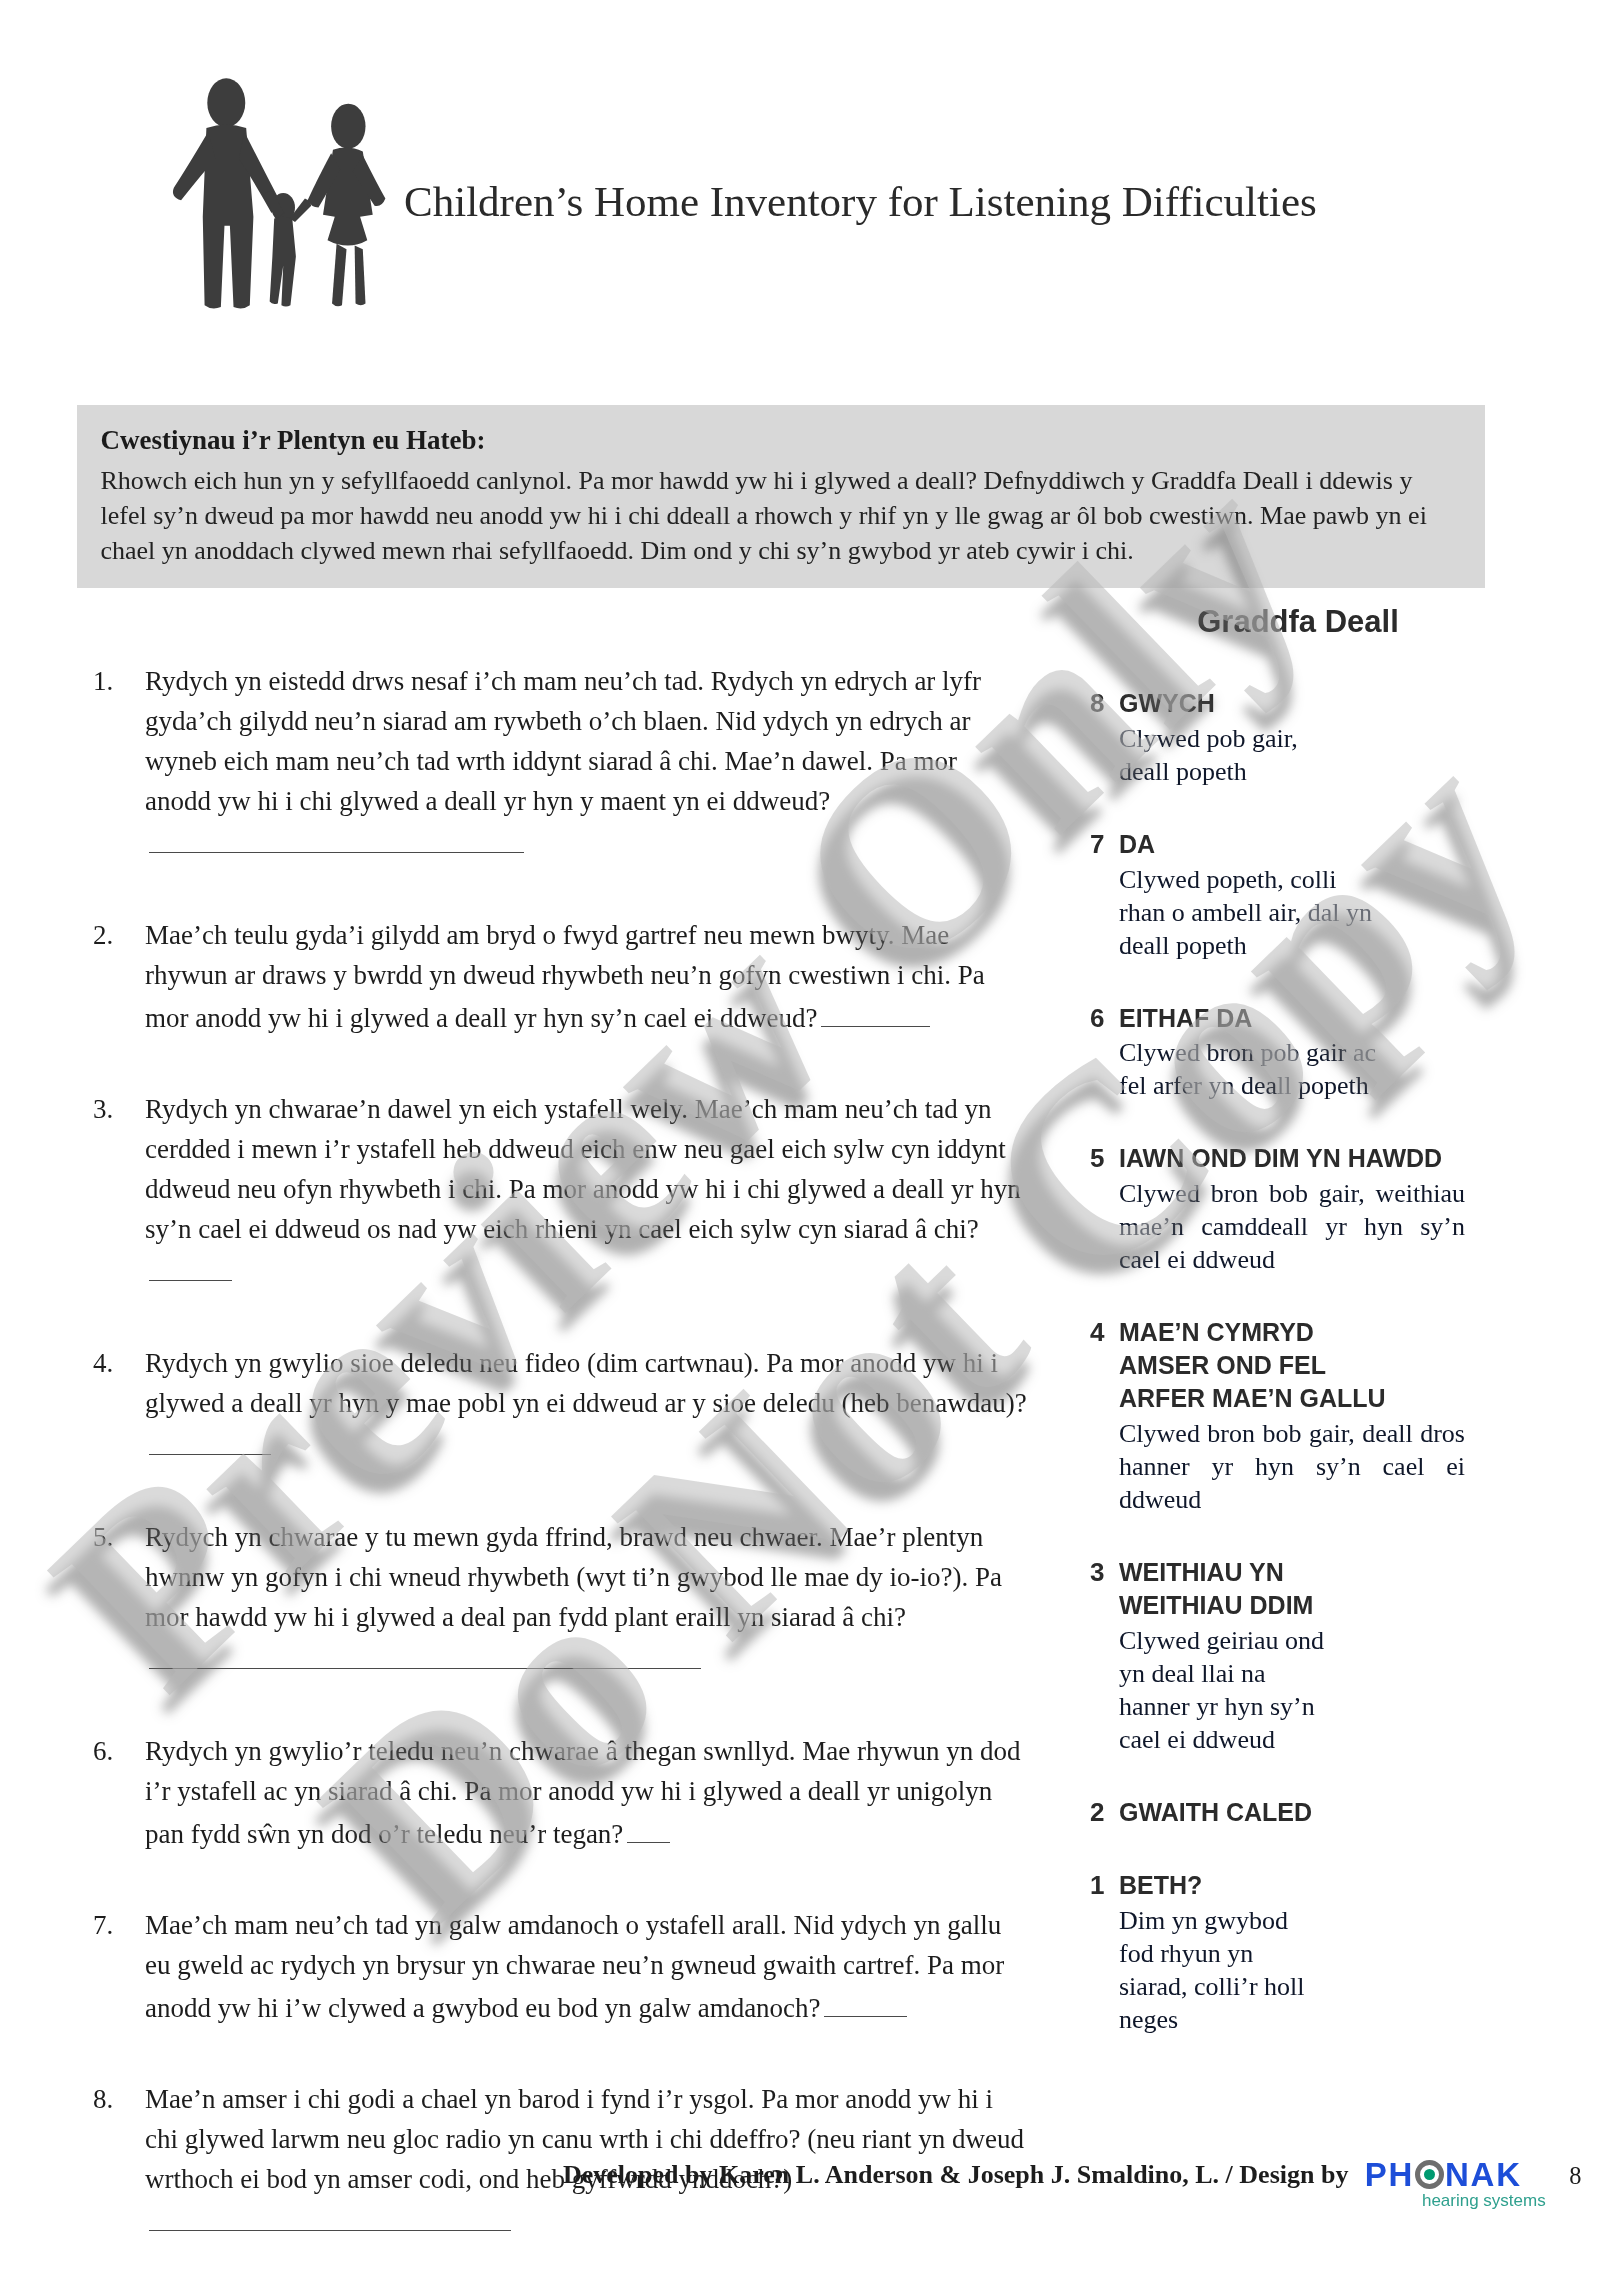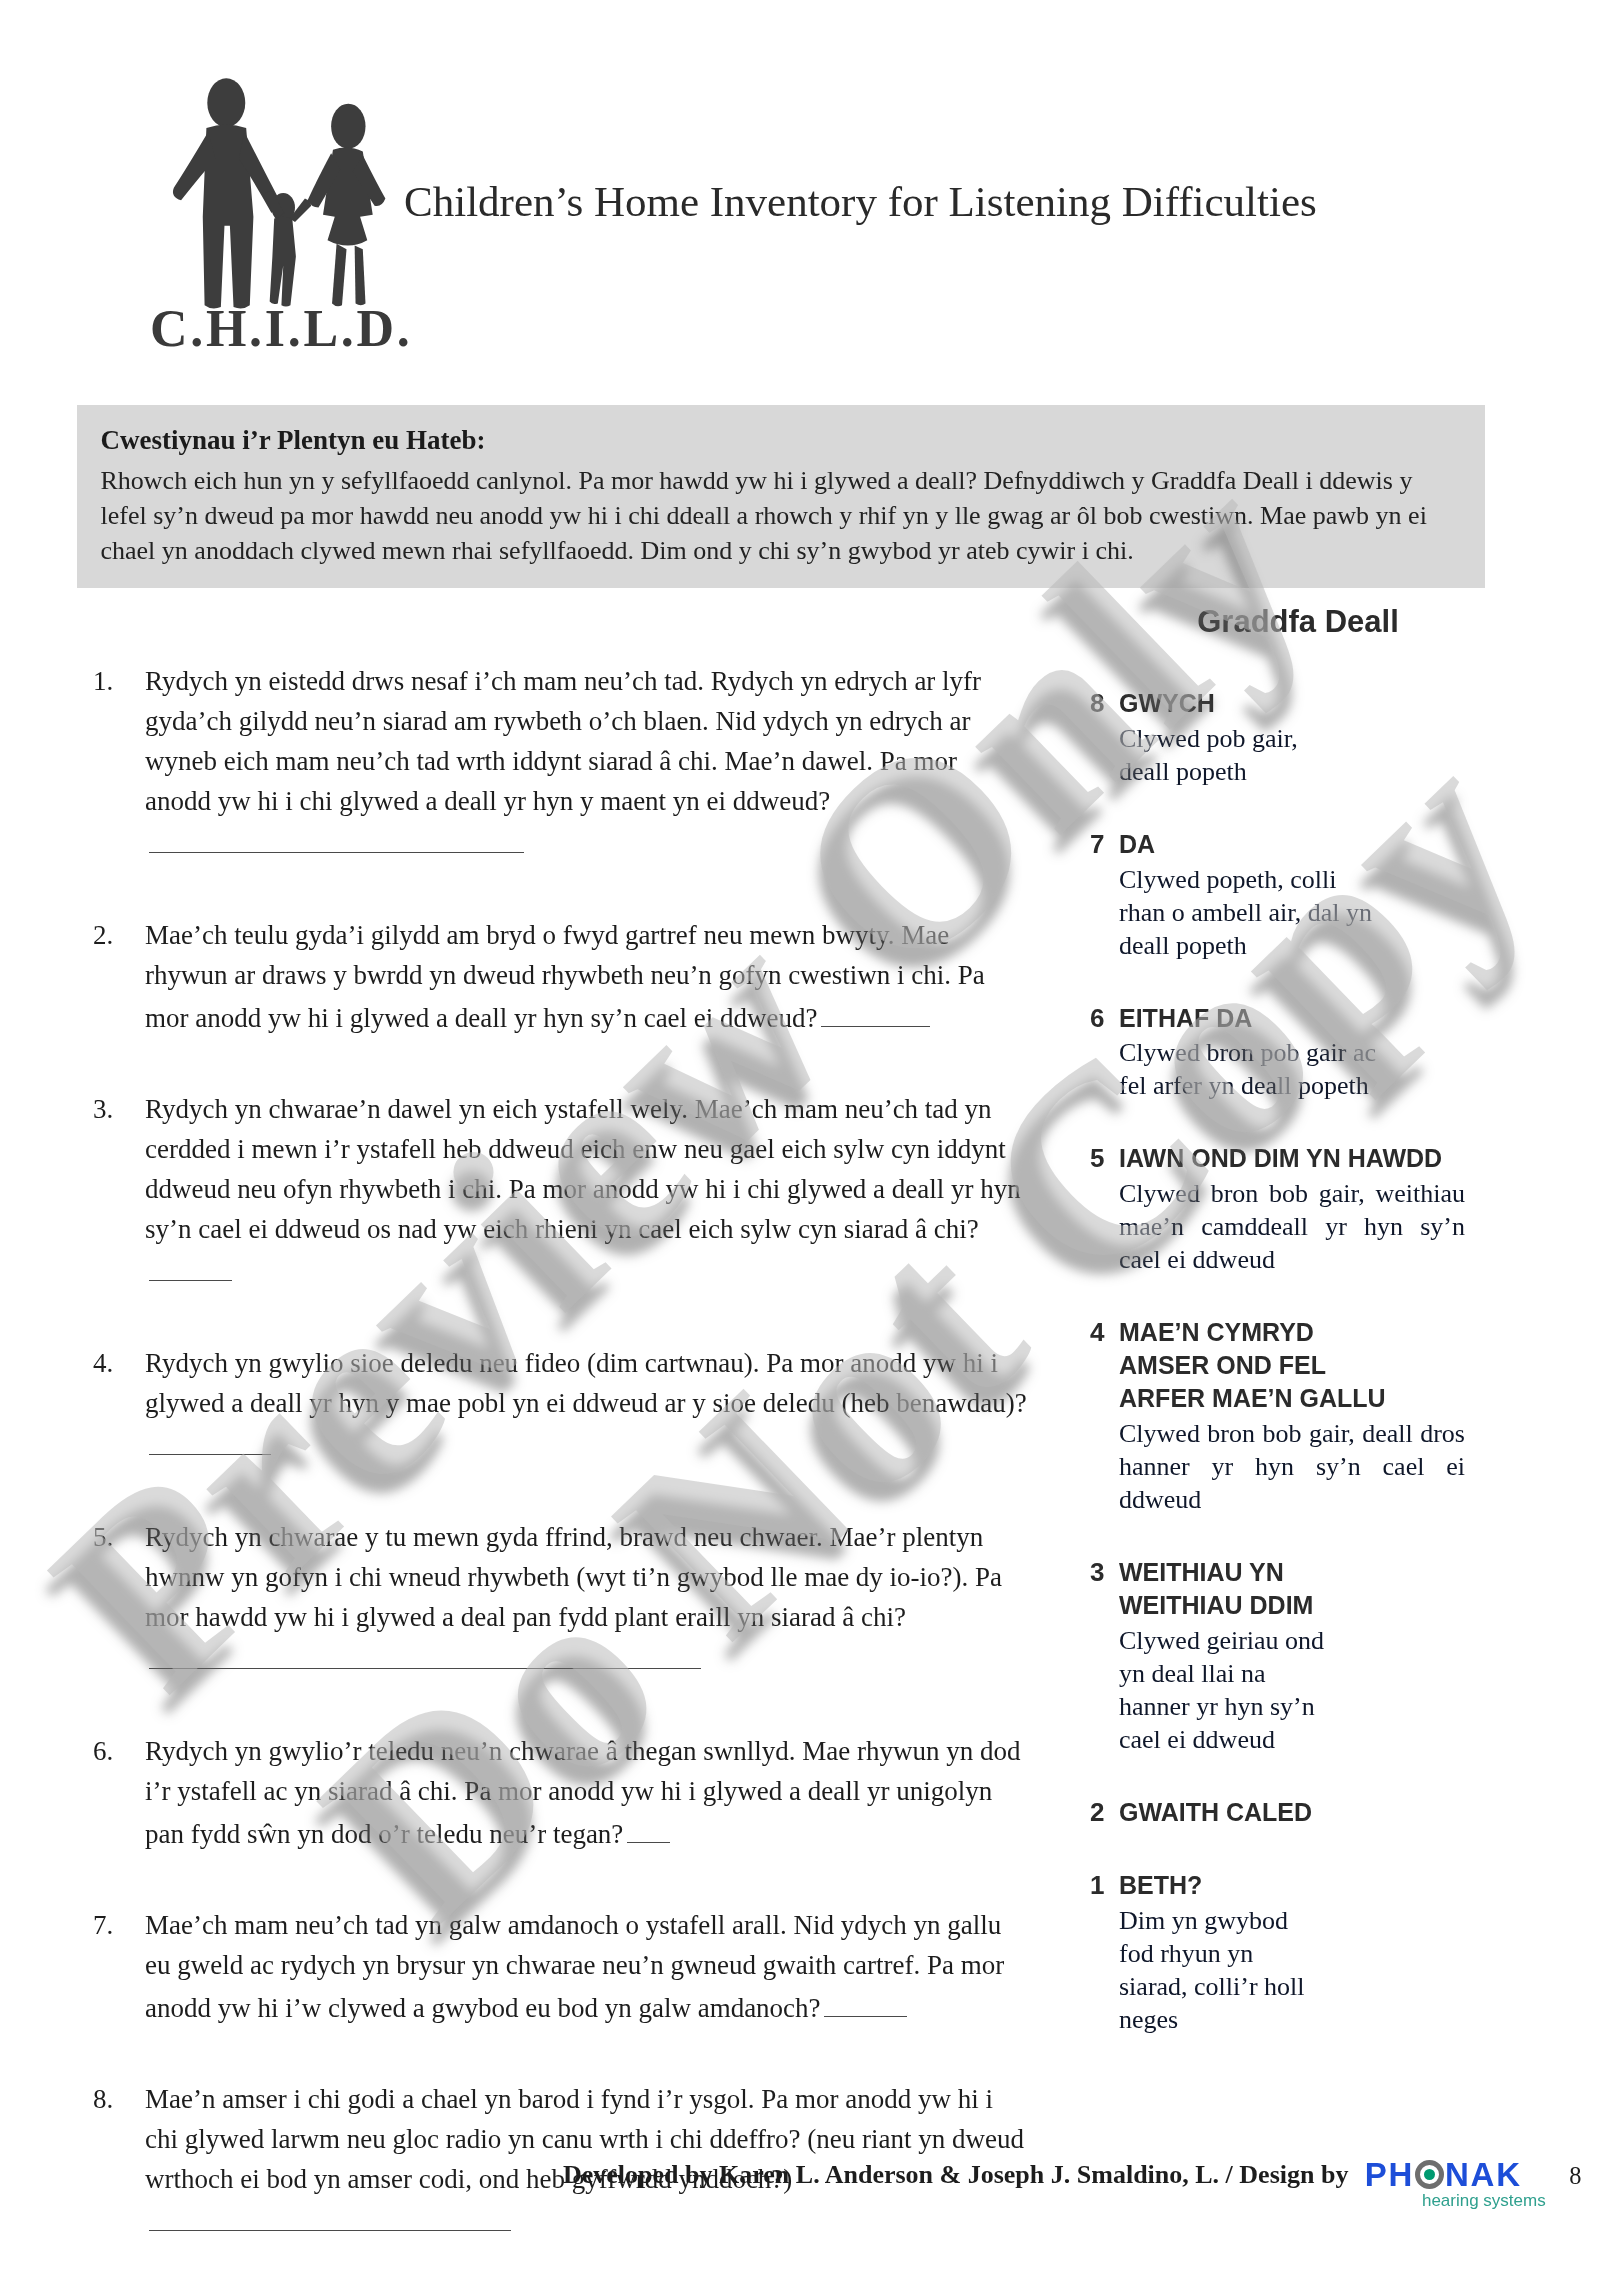--- a/index.html
+++ b/index.html
@@ -132,21 +132,20 @@
       <path d="M140,154 L157,132 Q163,134 164,140 L146,158 Z"></path>
 
       <ellipse cx="205" cy="52" rx="19" ry="25"></ellipse>
       <path d="M188,78 Q205,72 221,80 L232,150 L218,152 L226,178 Q205,190 182,178 L190,152 L177,150 Z"></path>
       <path d="M186,82 Q170,112 160,134 Q164,142 172,142 Q186,118 196,100 Z"></path>
       <path d="M221,84 Q236,114 246,132 Q242,142 234,140 Q220,118 210,102 Z"></path>
       <path d="M192,182 L187,248 Q192,253 198,250 L203,188 Z"></path>
       <path d="M212,184 L213,248 Q219,252 224,248 L221,188 Z"></path>
     </svg>
   </div>
-  <div class="acronym">C.H.I.L.D.</div>
   <div class="doc-title">Children’s Home Inventory for Listening Difficulties</div>
 
   <div class="instructions">
     <div class="instructions-heading">Cwestiynau i’r Plentyn eu Hateb:</div>
     <div class="instructions-body">Rhowch eich hun yn y sefyllfaoedd canlynol. Pa mor hawdd yw hi i glywed a deall? Defnyddiwch y Graddfa Deall i ddewis y lefel sy’n dweud pa mor hawdd neu anodd yw hi i chi ddeall a rhowch y rhif yn y lle gwag ar ôl bob cwestiwn. Mae pawb yn ei chael yn anoddach clywed mewn rhai sefyllfaoedd. Dim ond y chi sy’n gwybod yr ateb cywir i chi.</div>
   </div>
 
   <div class="questions">
     <div id="questions-list">
   <div class="question"><span class="qnum">1.</span><span class="qtext">Rydych yn eistedd drws nesaf i’ch mam neu’ch tad. Rydych yn edrych ar lyfr gyda’ch gilydd neu’n siarad am rywbeth o’ch blaen. Nid ydych yn edrych ar wyneb eich mam neu’ch tad wrth iddynt siarad â chi. Mae’n dawel. Pa mor anodd yw hi i chi glywed a deall yr hyn y maent yn ei ddweud?</span><span class="blank"></span></div>

